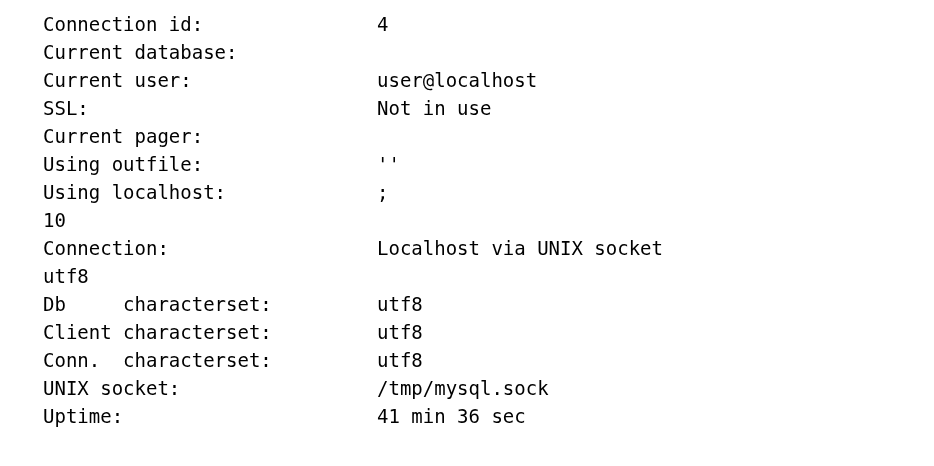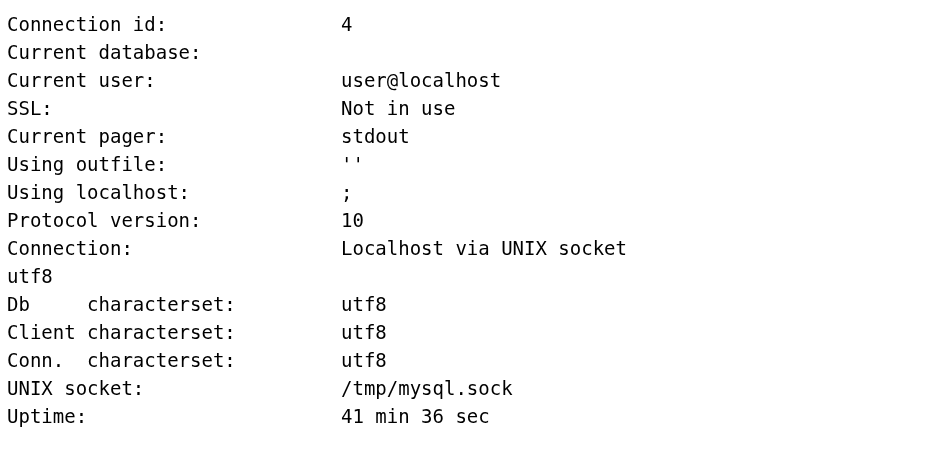--- a/index.html
+++ b/index.html
@@ -17,20 +17,21 @@
     font-family: "DejaVu Sans Mono", "Liberation Mono", monospace;
     font-size: 19px;
     line-height: 28px;
     padding: 10px 0 0 7px;
     overflow: hidden;
   }
   .row {
     display: flex;
     height: 28px;
     white-space: pre;
+    margin-left: 36px;
   }
   .lbl {
     flex: 0 0 334px;
     width: 334px;
     white-space: pre;
     overflow: hidden;
   }
   .val {
     white-space: pre;
   }
@@ -50,32 +51,30 @@
   <div class="row">
     <span class="lbl">Current user:</span>
     <span class="val">user@localhost</span>
   </div>
   <div class="row">
     <span class="lbl">SSL:</span>
     <span class="val">Not in use</span>
   </div>
   <div class="row">
     <span class="lbl">Current pager:</span>
-    <span class="val">stdout</span>
   </div>
   <div class="row">
     <span class="lbl">Using outfile:</span>
     <span class="val">''</span>
   </div>
   <div class="row">
     <span class="lbl">Using localhost:</span>
     <span class="val">;</span>
   </div>
   <div class="row">
-    <span class="lbl">Protocol version:</span>
     <span class="val">10</span>
   </div>
   <div class="row">
     <span class="lbl">Connection:</span>
     <span class="val">Localhost via UNIX socket</span>
   </div>
   <div class="row">
     <span class="val">utf8</span>
   </div>
   <div class="row">

